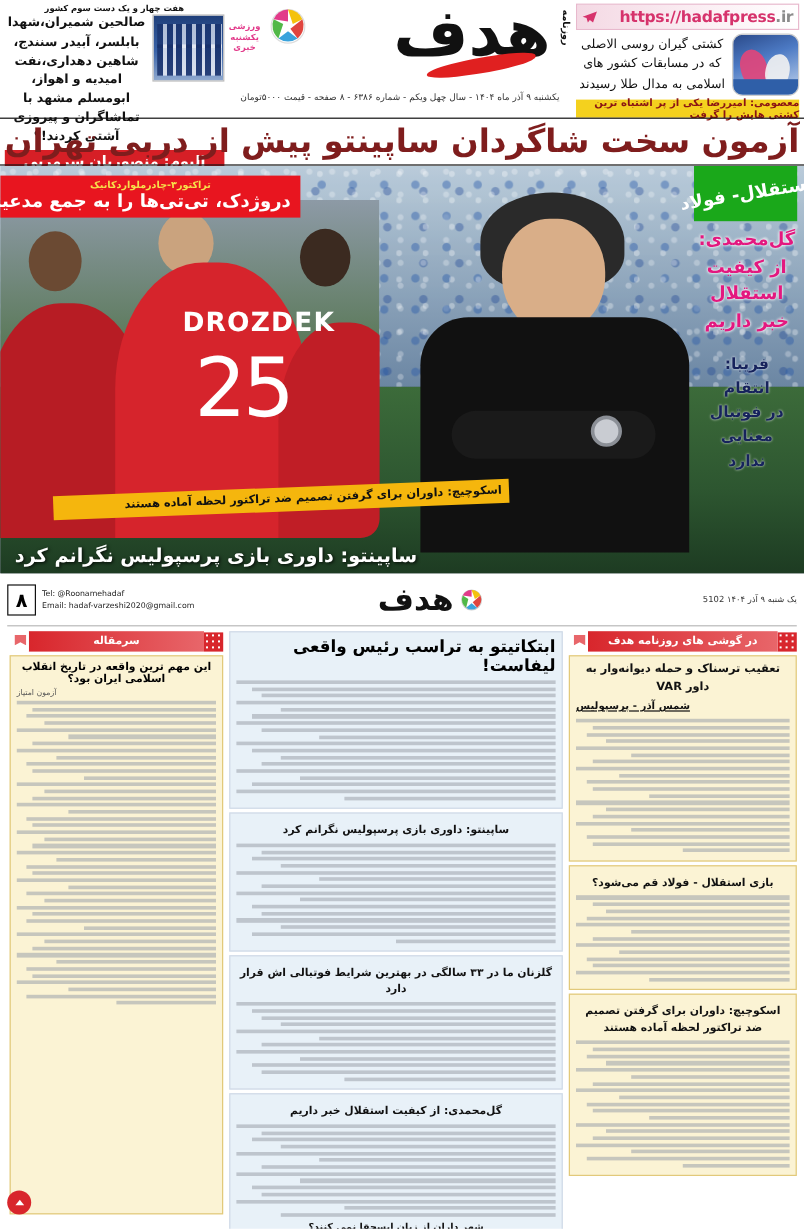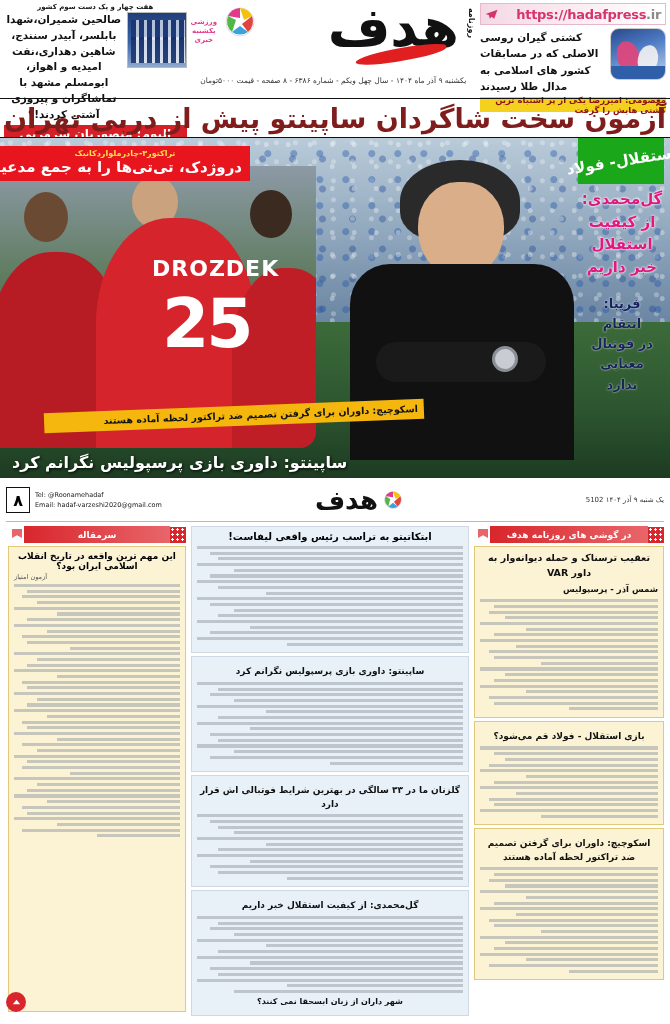--- a/index.html
+++ b/index.html
@@ -34,22 +34,22 @@
     width:56px; height:52px; border-radius:9px; overflow:hidden; flex:none;
     border:1px solid #ccc; position:relative;
     background:linear-gradient(160deg,#2b4a8a 0%,#4c7ac4 40%,#c7d8ef 100%);
   }
   .promo-thumb .blob1 { position:absolute; left:6px; top:12px; width:22px; height:30px;
      background:#e0457b; border-radius:50% 50% 40% 40%; transform:rotate(-16deg); opacity:.92;}
   .promo-thumb .blob2 { position:absolute; right:7px; top:16px; width:20px; height:28px;
      background:#f2f2f2; border-radius:50% 50% 45% 45%; transform:rotate(12deg); opacity:.9;}
   .promo-thumb .mat { position:absolute; left:0; bottom:0; width:100%; height:13px; background:#2f5fa8; }
   .promo-text {
-    flex:1; font-size:10.5px; font-weight:bold; line-height:1.55; color:#111;
-    text-align:left; padding-top:1px;
+    flex:1; font-size:10.5px; font-weight:normal; line-height:1.55; color:#111;
+    text-align:center; padding-top:1px;
   }
   .promo-foot {
     margin-top:3px; width:186px; height:15px; background:#f4d11e;
     display:flex; align-items:center; justify-content:center;
     font-size:8.5px; font-weight:bold; color:#8a1414;
   }
 
   
   .masthead { flex:1; position:relative; display:flex; flex-direction:column; align-items:center; justify-content:flex-start; padding-top:2px;}
   .mast-row { display:flex; align-items:flex-start; justify-content:center; gap:3px; height:72px; }
@@ -114,21 +114,21 @@
   .photo-left { position:absolute; left:0; top:28px; width:316px; height:282px; overflow:hidden;
      border-radius:0 0 16px 0; }
   .pl-bg { position:absolute; inset:0;
      background:linear-gradient(180deg,#8d9aa6 0%,#5e7b5e 40%,#2f4f31 100%); }
   .pl-body { position:absolute; bottom:0; background:#cf2029; border-radius:46% 46% 0 0; }
   .pl-body.b1 { left:-10px; width:132px; height:196px; background:#b71c24; }
   .pl-body.b2 { left:96px; width:160px; height:230px; background:#d6242c; }
   .pl-body.b3 { left:232px; width:110px; height:180px; background:#c01e26; }
   .pl-name { position:absolute; left:152px; top:90px; color:#fff; font-size:22px; font-weight:bold;
      letter-spacing:1px; font-family:"DejaVu Sans", sans-serif; direction:ltr; }
-  .pl-num { position:absolute; left:162px; top:118px; color:#fff; font-size:68px; font-weight:bold;
+  .pl-num { position:absolute; left:162px; top:118px; color:#fff; font-size:68px; font-weight:normal;
      font-family:"DejaVu Sans", sans-serif; direction:ltr; letter-spacing:-3px; }
   .pl-head { position:absolute; border-radius:50%; background:#6b4a33; }
   .pl-head.h1 { left:24px; top:26px; width:44px; height:50px; }
   .pl-head.h2 { left:132px; top:10px; width:46px; height:52px; background:#caa37e; }
   .pl-head.h3 { left:250px; top:24px; width:42px; height:48px; background:#3b2a20; }
 
   
   .coach { position:absolute; right:78px; top:22px; width:250px; height:300px; }
   .coach-hair { position:absolute; left:58px; top:0; width:120px; height:82px;
      background:#2a2a2a; border-radius:52% 52% 38% 38%; }
@@ -202,32 +202,32 @@
      background-size:5px 5px; background-color:#d8262c; }
   .sec-flag { width:16px; height:17px; flex:none; position:relative; background:#fff; }
   .sec-flag::after { content:""; position:absolute; right:2px; top:3px; width:10px; height:9px;
      background:#e8666a; clip-path:polygon(0 0,100% 0,100% 100%,50% 70%,0 100%); }
 
   .article { border:1px solid #e2c97a; background:#fdf6dc; padding:4px 5px; }
   .article.plain { border:1px solid #cfd9e6; background:#e8f1f8; }
   .article.tan { border:1px solid #e2c97a; background:#fbf3d4; }
   .art-title { font-size:9.5px; font-weight:bold; color:#111; text-align:center;
      line-height:1.55; margin-bottom:3px; }
-  .art-sub { font-size:8.5px; font-weight:bold; color:#111; text-align:right;
-     line-height:1.5; margin-bottom:3px; }
+  .art-sub { font-size:8.5px; font-weight:bold; color:#111; text-align:left;
+     line-height:1.5; margin-bottom:3px;text-decoration:underline; }
   .fake { font-size:0; line-height:0; }
   .fake i { display:block; height:3.1px; background:#9aa0aa; margin-bottom:2.6px; opacity:.55; }
   .fake i.s80 { width:80%; } .fake i.s92 { width:92%; } .fake i.s66 { width:66%; }
   .fake i.s100{ width:100%; } .fake i.s74 { width:74%; } .fake i.s86 { width:86%; }
   .fake i.s50 { width:50%; } .fake i.s95 { width:95%; }
   .art-head2 { font-size:9px; font-weight:bold; text-align:center; color:#111;
      margin:4px 0 3px; line-height:1.5; }
   .editorial-title { font-size:9px; font-weight:bold; text-align:center; margin-bottom:2px; }
   .editorial-by { font-size:6.5px; text-align:left; color:#555; margin-bottom:3px; }
-  .mid-lead { font-size:10px; font-weight:bold; text-align:center; margin-bottom:4px; }
+  .mid-lead { font-size:14px; font-weight:bold; margin-bottom:4px; }
 
   .fab { position:absolute; left:6px; bottom:6px; width:20px; height:20px; background:#d8262c;
      border-radius:50%; display:flex; align-items:center; justify-content:center; }
   .fab svg { width:11px; height:11px; fill:#fff; }
 </style>
 </head>
 <body>
 
 <div class="page">
 

